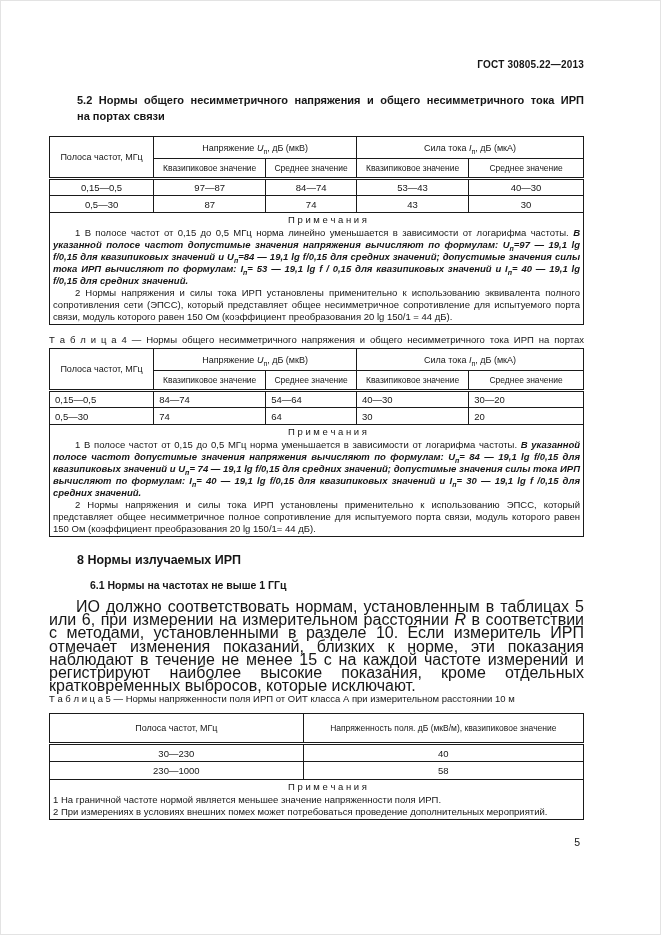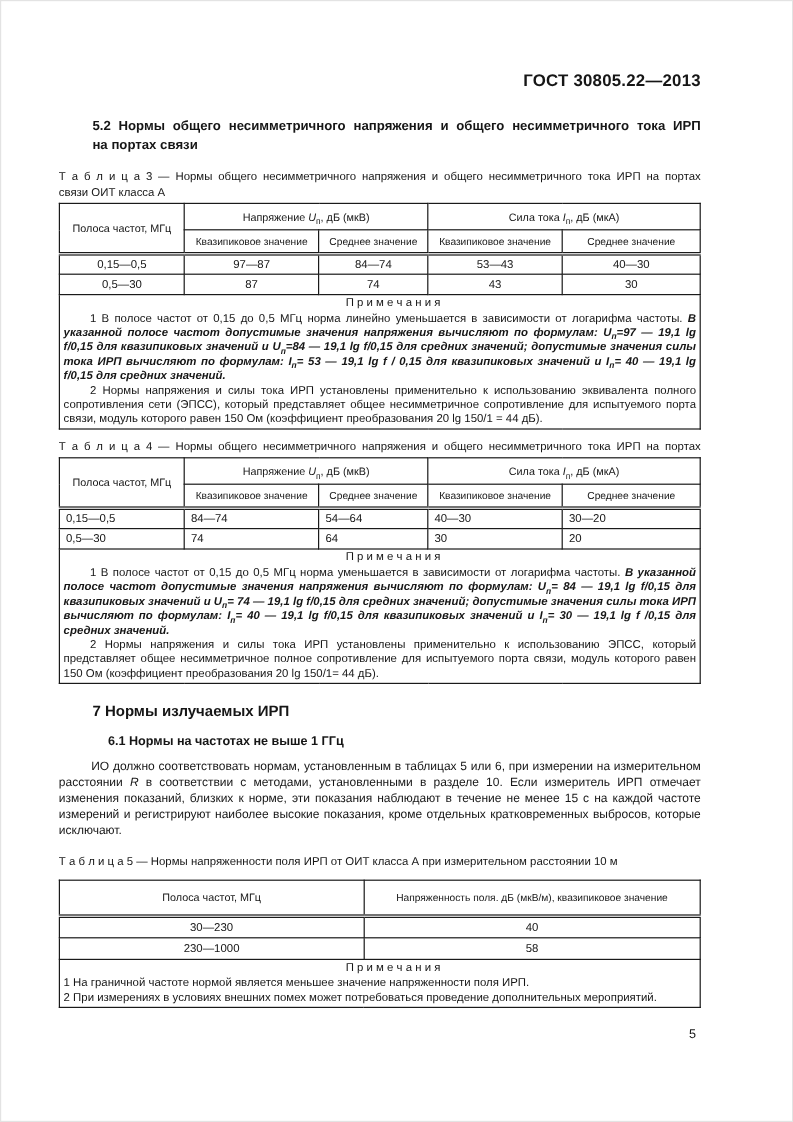--- a/index.html
+++ b/index.html
@@ -6,21 +6,21 @@
   html,body { background:#ffffff; }
   body {
     width:661px; height:935px; position:relative;
     font-family:"Liberation Sans","DejaVu Sans",sans-serif;
     color:#161616;
     border:1px solid #e3e3e3;
     overflow:hidden;
   }
   .page { position:absolute; left:48px; top:58px; width:535px; }
 
-  .doc-header { font-size:14px; font-weight:bold; text-align:right; margin-bottom:22px; letter-spacing:0.2px; }
+  .doc-header { font-size:10px; font-weight:bold; text-align:right; margin-bottom:22px; letter-spacing:0.2px; }
 
   .h52 { margin-left:28px; margin-bottom:12px; font-size:11px; font-weight:bold; line-height:16px; }
   .h52 .l1 { text-align:justify; text-align-last:justify; }
   .h52 .l2 { text-align:left; }
 
   .tcap { font-size:9.5px; line-height:13px; margin-bottom:2px; }
   .tcap .l1 { text-align:justify; text-align-last:justify; }
   .tcap .l2 { text-align:left; }
   .tcap.single { text-align:left; margin-bottom:8px; }
 
@@ -39,44 +39,40 @@
   .notes-cell { text-align:justify; padding:3px 6px 5px 5px; font-size:9.5px; line-height:12px; }
   .notes-label { margin-left:22px; margin-bottom:1px; }
   .note-p { text-indent:22px; text-align:justify; }
   .note-p.noindent { text-indent:0; }
   sub { font-size:7px; line-height:0; }
   .bi { font-weight:bold; font-style:italic; }
   .i  { font-style:italic; }
 
   .h6  { margin:16px 0 12px 28px; font-size:12.5px; font-weight:bold; }
   .h61 { margin:0 0 9px 28px; font-size:10.5px; font-weight:bold;padding-left:13px; }
-  .body-p { font-size:10px; line-height:13.2px; text-align:justify; text-indent:27px; margin-bottom:13px; }
+  .body-p { font-size:16px; line-height:13.2px; text-align:justify; text-indent:27px; }
 
   table.t5 th.freq5 { height:30px; font-size:9px; }
   table.t5 th.field5 { height:30px; font-size:8.5px; }
   table.t5 .datarow td { height:18px; }
 
   .page-num { margin-top:16px; text-align:right; font-size:10.5px; padding-right:4px; }
 </style>
 </head>
 <body>
 
 <div class="page">
 
   <div class="doc-header">ГОСТ 30805.22—2013</div>
 
   <div class="h52">
     <div class="l1">5.2 Нормы общего несимметричного напряжения и общего несимметричного тока ИРП</div>
     <div class="l2">на портах связи</div>
   </div>
 
-  <div class="tcap">
-    <div class="l1">Т а б л и ц а 3 — Нормы общего несимметричного напряжения и общего несимметричного тока ИРП на портах</div>
-    <div class="l2">связи ОИТ класса А</div>
-  </div>
 
   <table class="gtable t3">
     <colgroup>
       <col style="width:19.5%">
         <col style="width:21%">
         <col style="width:17%">
         <col style="width:21%">
         <col style="width:21.5%">
     </colgroup>
     <thead>
@@ -160,21 +156,21 @@
       <tr>
         <td colspan="5" class="notes-cell">
           <div class="notes-label">П р и м е ч а н и я</div>
           <p class="note-p"><span>1 В полосе частот от 0,15 до 0,5 МГц норма уменьшается в зависимости от логарифма частоты. </span><span class="bi">В указанной полосе частот допустимые значения напряжения вычисляют по формулам: </span><span class="bi">U</span><sub class="bi">п</sub><span class="bi">= 84 — 19,1 lg f/0,15 для квазипиковых значений и </span><span class="bi">U</span><sub class="bi">п</sub><span class="bi">= 74 — 19,1 lg f/0,15 для средних значений; допустимые значения силы тока ИРП вычисляют по формулам: </span><span class="bi">I</span><sub class="bi">п</sub><span class="bi">= 40 — 19,1 lg f/0,15 для квазипиковых значений и </span><span class="bi">I</span><sub class="bi">п</sub><span class="bi">= 30 — 19,1 lg f /0,15 для средних значений.</span></p>
           <p class="note-p">2 Нормы напряжения и силы тока ИРП установлены применительно к использованию ЭПСС, который представляет общее несимметричное полное сопротивление для испытуемого порта связи, модуль которого равен 150 Ом (коэффициент преобразования 20 lg 150/1= 44 дБ).</p>
         </td>
       </tr>
     </tbody>
   </table>
 
-  <div class="h6">7 Нормы излучаемых ИРП</div>
+  <div class="h6">8 Нормы излучаемых ИРП</div>
   <div class="h61">6.1 Нормы на частотах не выше 1 ГГц</div>
   <p class="body-p"><span>ИО должно соответствовать нормам, установленным в таблицах 5 или 6, при измерении на измерительном расстоянии </span><span class="i">R</span><span> в соответствии с методами, установленными в разделе 10. Если измеритель ИРП отмечает изменения показаний, близких к норме, эти показания наблюдают в течение не менее 15 с на каждой частоте измерений и регистрируют наиболее высокие показания, кроме отдельных кратковременных выбросов, которые исключают.</span></p>
 
   <div class="tcap single">Т а б л и ц а 5 — Нормы напряженности поля ИРП от ОИТ класса А при измерительном расстоянии 10 м</div>
 
   <table class="gtable t5">
     <colgroup>
       <col style="width:47.5%">
         <col style="width:52.5%">
     </colgroup>

